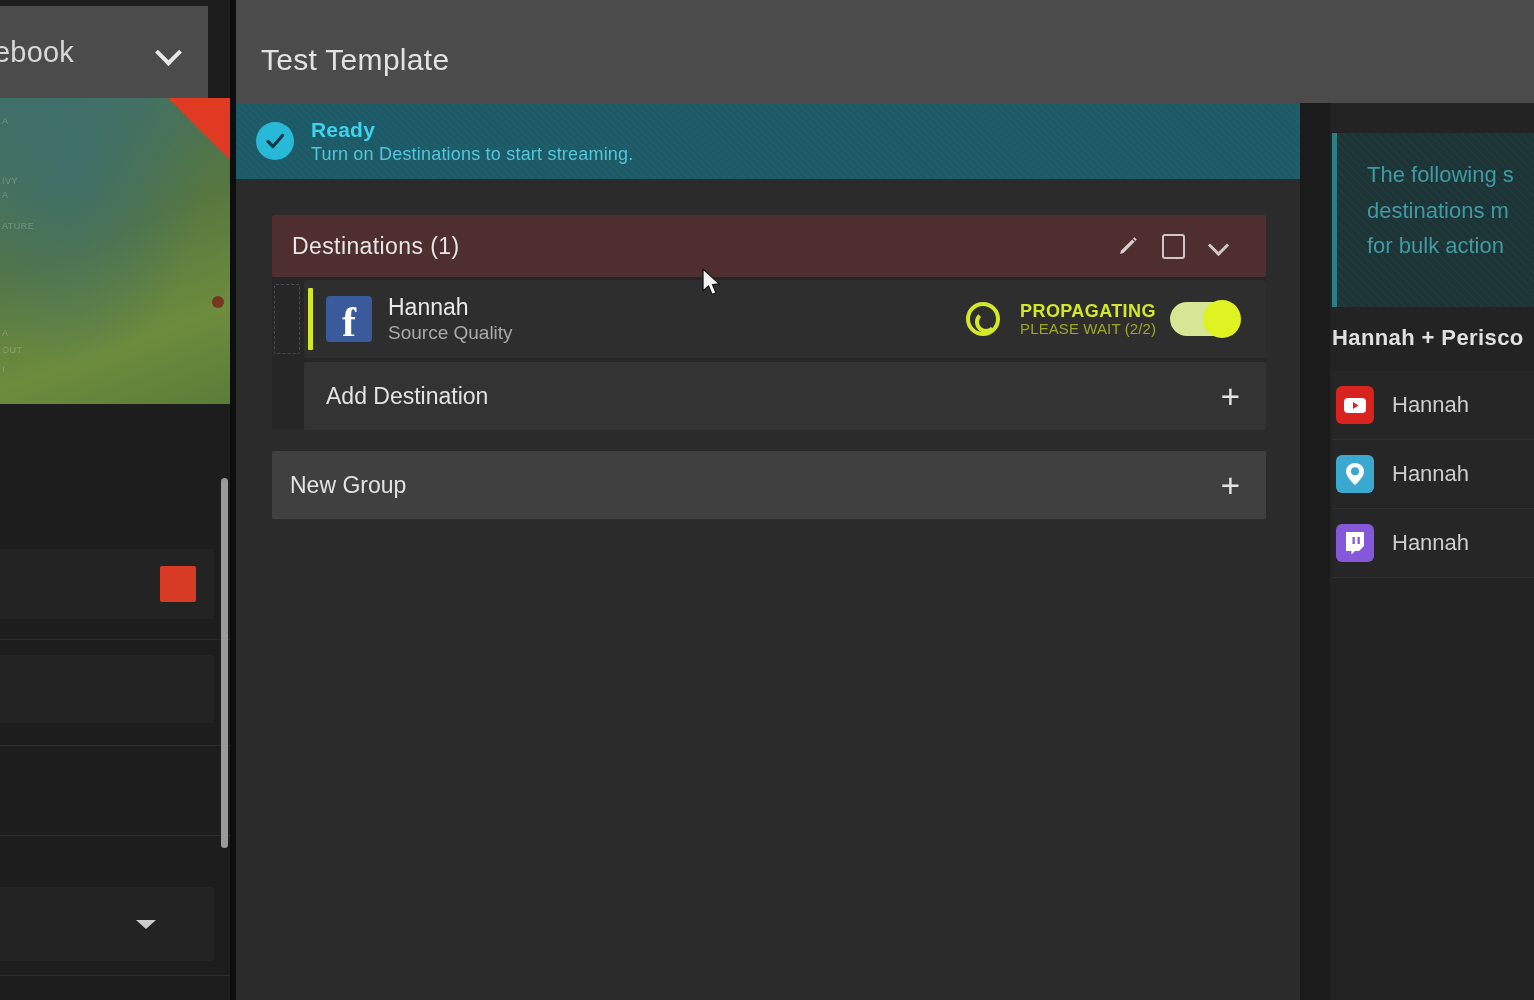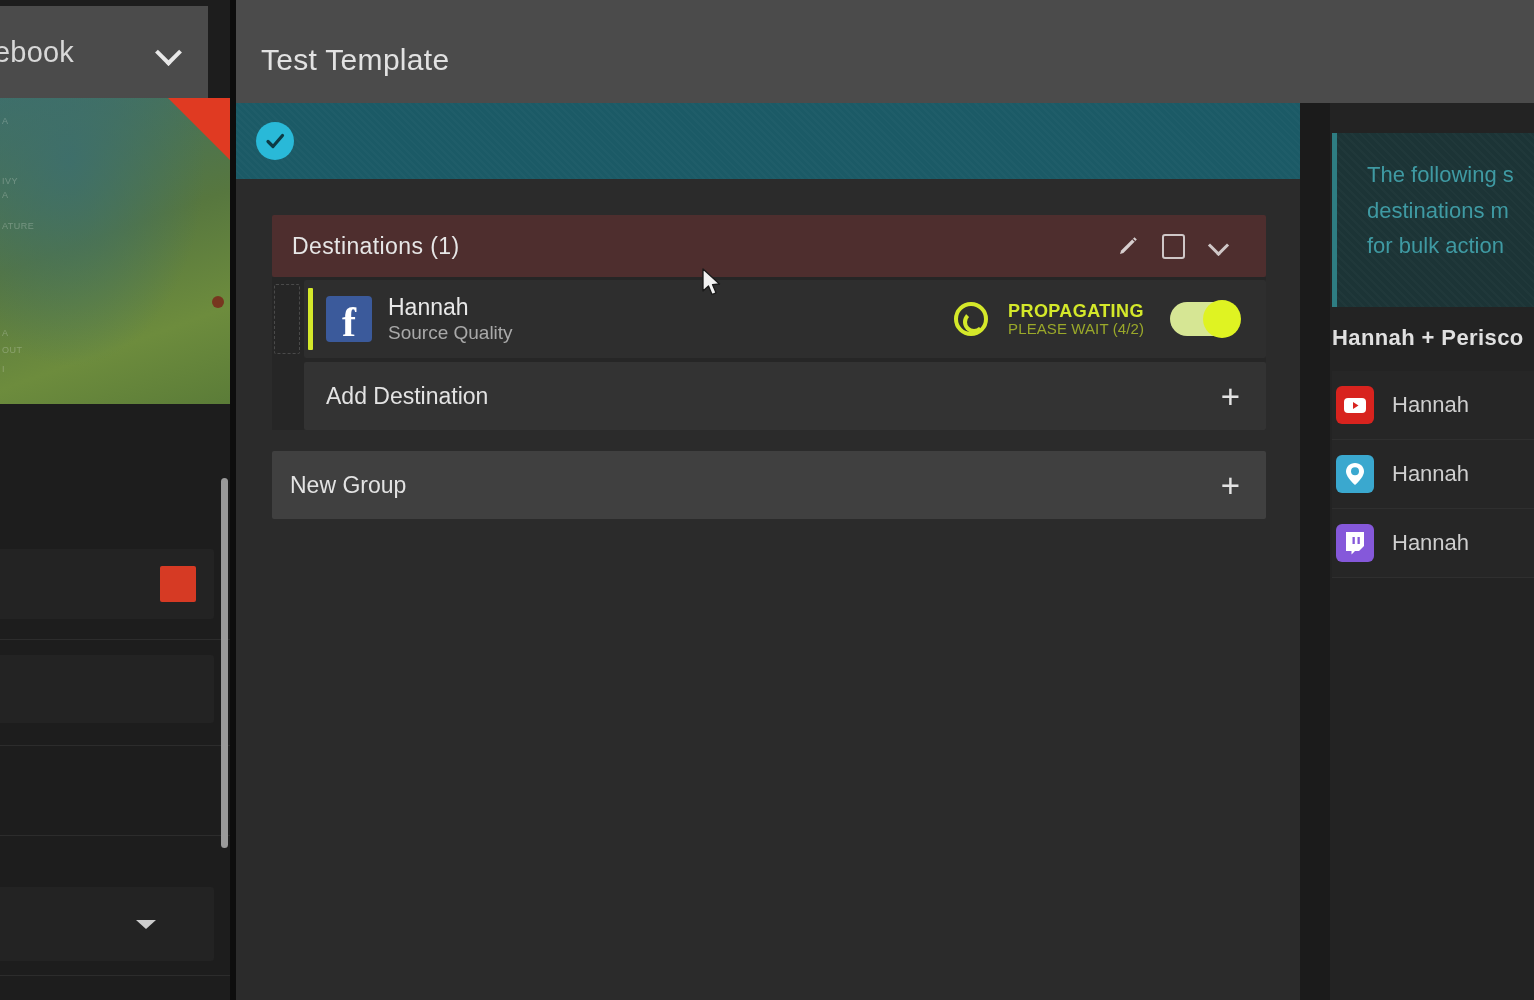--- a/index.html
+++ b/index.html
@@ -154,21 +154,21 @@
   }
   .fb-icon span {
     color:#fff; font-size:42px; font-weight:bold; line-height:.94;
     font-family:"Liberation Serif", serif;
   }
   .row-names { margin-left:16px; display:flex; flex-direction:column; gap:1px; }
   .row-name { color:#e8e8e8; font-size:23px; }
   .row-sub { color:#a9a9a9; font-size:19px; }
   .row-spacer { flex:1; }
 
-  .prop-wrap { display:flex; align-items:center; gap:20px; margin-right:26px; }
+  .prop-wrap { display:flex; align-items:center; gap:20px; margin-right:14px; }
   .spinner {
     width:34px; height:34px; border-radius:50%;
     border:4px solid #d4e82a; position:relative; flex:0 0 34px;
   }
   .spinner::after {
     content:""; position:absolute; left:5px; top:5px; width:14px; height:14px;
     border-radius:50%; border:4px solid #d4e82a; border-top-color:transparent;
     border-right-color:transparent;
   }
   .prop-text { display:flex; flex-direction:column; line-height:1.05; }
@@ -287,20 +287,22 @@
     <div class="topbar-title">Test Template</div>
   </div>
 
   <div class="status-banner">
     <div class="check-circle">
       <svg width="22" height="22" viewBox="0 0 22 22" aria-hidden="true">
         <path d="M4 11.5 L9 16.5 L18.5 5.5" stroke="#0d3a44" stroke-width="3.2" fill="none" stroke-linecap="round" stroke-linejoin="round"></path>
       </svg>
     </div>
     <div class="status-text">
+      <div class="status-title">Ready</div>
+      <div class="status-sub">Turn on Destinations to start streaming.</div>
     </div>
   </div>
 
   <div class="main">
 
     <div class="dest-card">
 
       <div class="dest-header">
         <div class="dest-header-title">Destinations (1)</div>
         <div class="hdr-icon">
@@ -327,21 +329,21 @@
           </div>
           <div class="row-names">
             <div class="row-name">Hannah</div>
             <div class="row-sub">Source Quality</div>
           </div>
           <div class="row-spacer"></div>
           <div class="prop-wrap">
             <div class="spinner"></div>
             <div class="prop-text">
               <div class="prop-title">PROPAGATING</div>
-              <div class="prop-sub">PLEASE WAIT (4/2)</div>
+              <div class="prop-sub">PLEASE WAIT (2/2)</div>
             </div>
           </div>
           <div class="toggle">
             <div class="knob"></div>
           </div>
         </div>
 
         <div class="add-row">
           <div class="add-row-label">Add Destination</div>
           <div class="plus">+</div>

